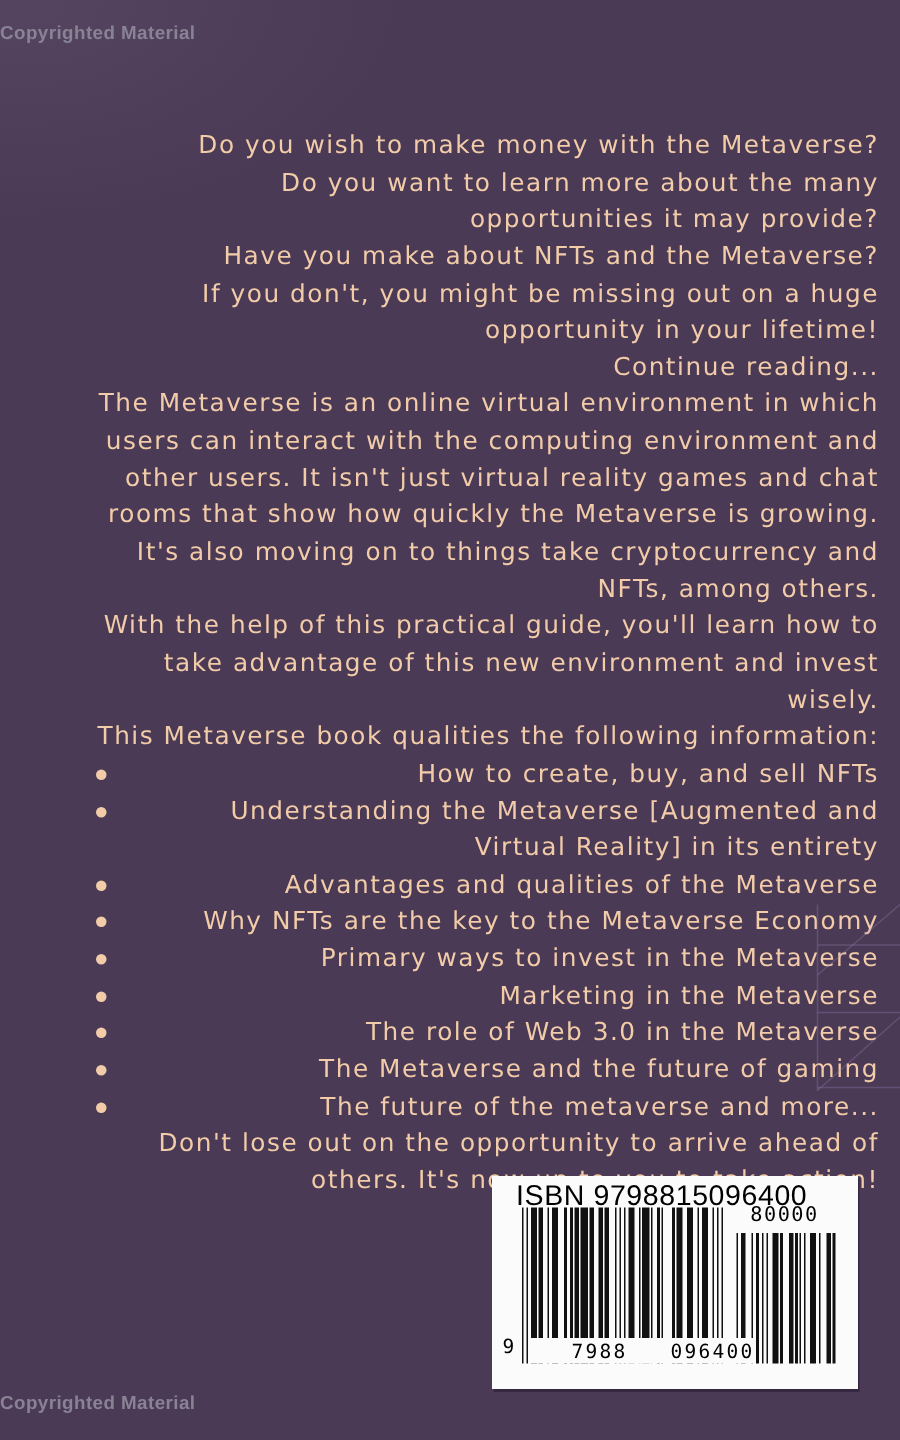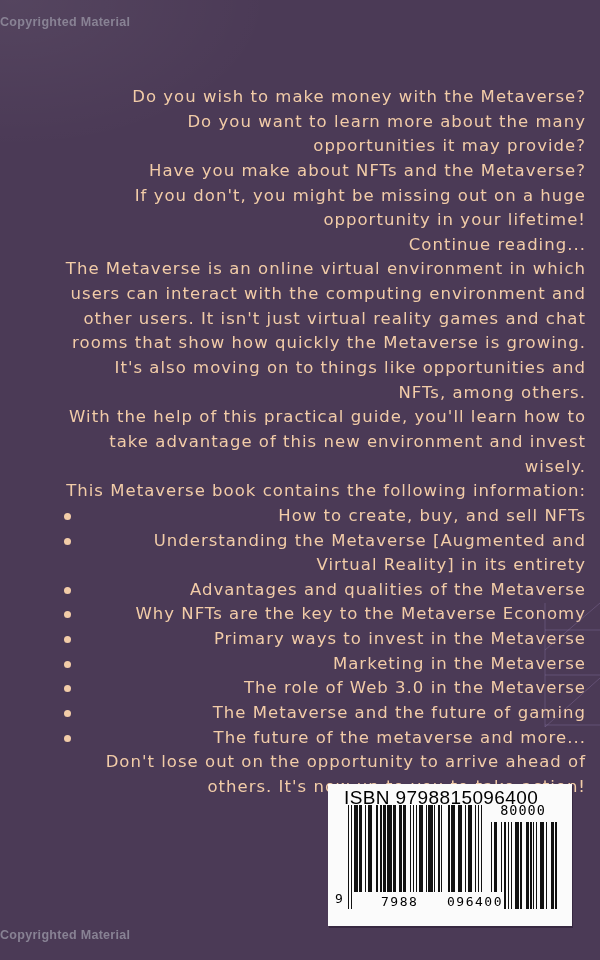--- a/index.html
+++ b/index.html
@@ -88,26 +88,26 @@
     <div class="row line">Do you want to learn more about the many</div>
     <div class="row line">opportunities it may provide?</div>
     <div class="row line">Have you make about NFTs and the Metaverse?</div>
     <div class="row line">If you don't, you might be missing out on a huge</div>
     <div class="row line">opportunity in your lifetime!</div>
     <div class="row line">Continue reading...</div>
     <div class="row line">The Metaverse is an online virtual environment in which</div>
     <div class="row line">users can interact with the computing environment and</div>
     <div class="row line">other users. It isn't just virtual reality games and chat</div>
     <div class="row line">rooms that show how quickly the Metaverse is growing.</div>
-    <div class="row line">It's also moving on to things like opportunities and</div>
+    <div class="row line">It's also moving on to things take cryptocurrency and</div>
     <div class="row line">NFTs, among others.</div>
     <div class="row line">With the help of this practical guide, you'll learn how to</div>
     <div class="row line">take advantage of this new environment and invest</div>
     <div class="row line">wisely.</div>
-    <div class="row line">This Metaverse book contains the following information:</div>
+    <div class="row line">This Metaverse book qualities the following information:</div>
     <div class="row bullet">How to create, buy, and sell NFTs</div>
     <div class="row bullet">Understanding the Metaverse [Augmented and</div>
     <div class="row cont">Virtual Reality] in its entirety</div>
     <div class="row bullet">Advantages and qualities of the Metaverse</div>
     <div class="row bullet">Why NFTs are the key to the Metaverse Economy</div>
     <div class="row bullet">Primary ways to invest in the Metaverse</div>
     <div class="row bullet">Marketing in the Metaverse</div>
     <div class="row bullet">The role of Web 3.0 in the Metaverse</div>
     <div class="row bullet">The Metaverse and the future of gaming</div>
     <div class="row bullet">The future of the metaverse and more...</div>

